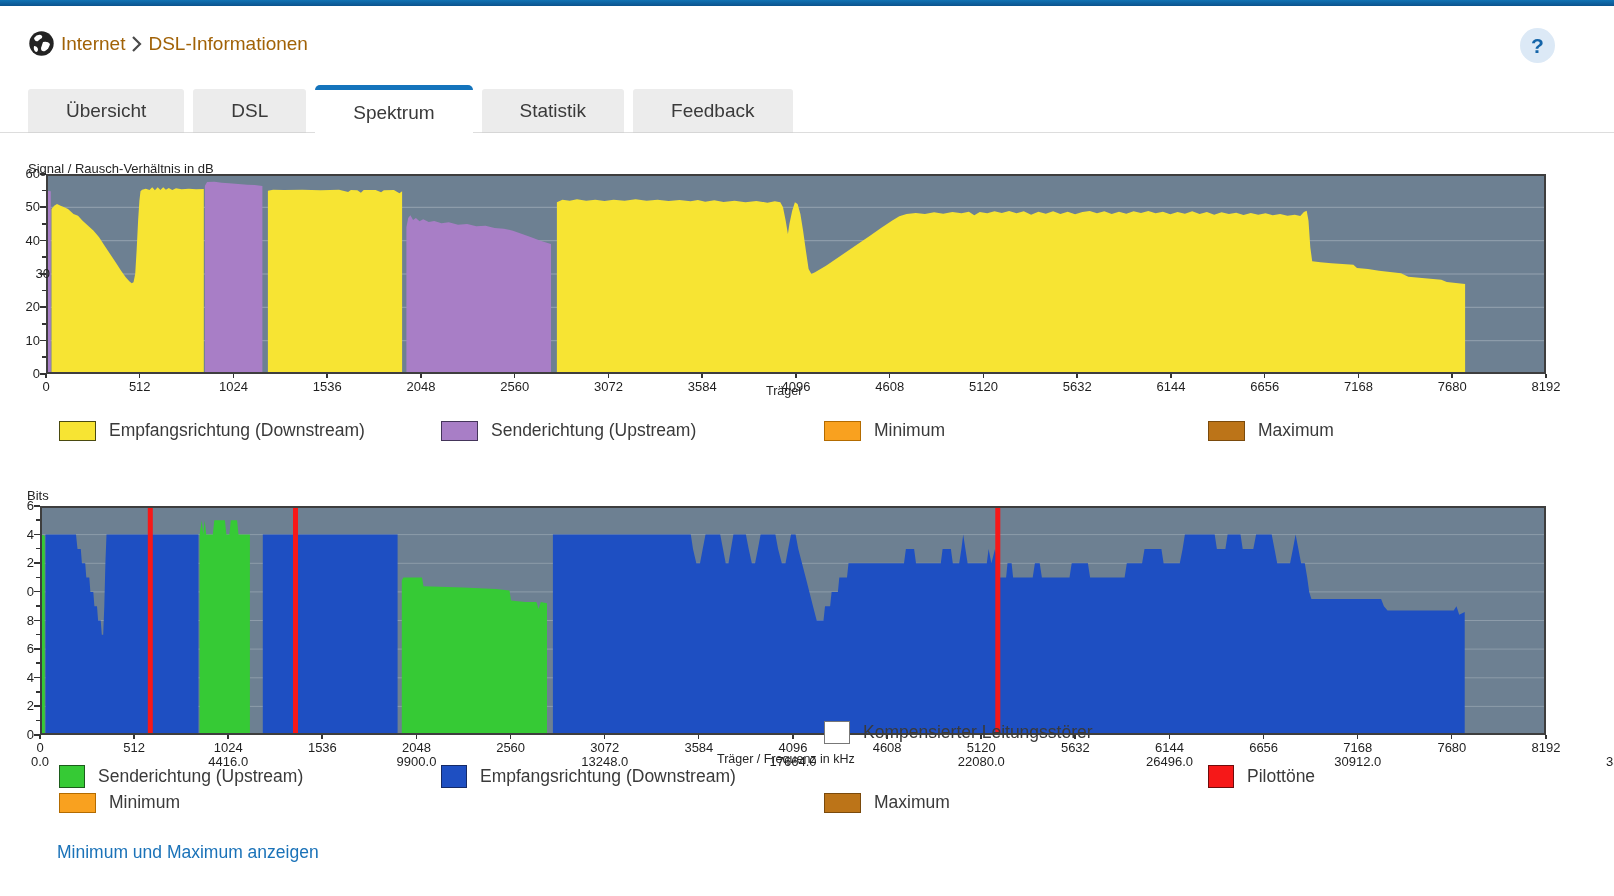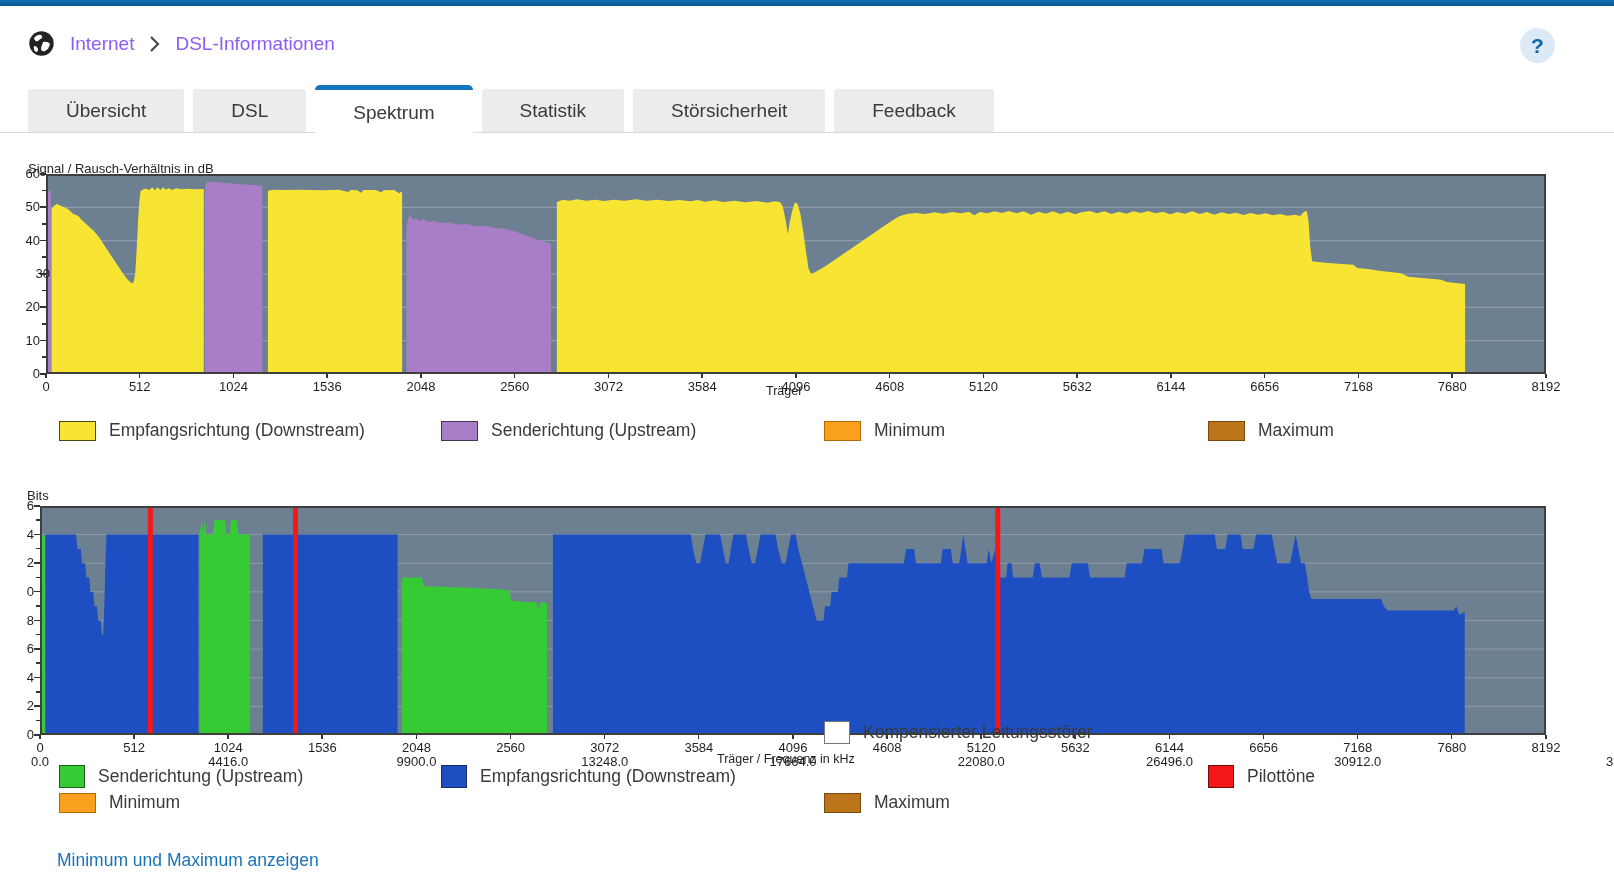--- a/index.html
+++ b/index.html
@@ -1,22 +1,22 @@
 <!DOCTYPE html>
 <html><head>
 <meta charset="utf-8">
 <style>
   html,body{margin:0;padding:0;background:#fff;}
   .page{position:relative;width:1614px;height:896px;background:#fff;overflow:hidden;
         font-family:"Liberation Sans",sans-serif;color:#2e2e2e;}
   .topbar{position:absolute;left:0;top:0;right:0;height:6px;
           background:linear-gradient(#1173b4,#0b538e);}
   
-  .crumbs{position:absolute;left:28px;top:30px;display:flex;align-items:center;gap:15px;
-          font-size:19px;color:#8b5cf6;}
+  .crumbs{position:absolute;left:28px;top:30px;display:flex;align-items:center;gap:6px;
+          font-size:19px;color:#a16207;}
   .crumb{cursor:pointer;}
   .globe{width:27px;height:27px;display:block;}
   .chev{width:11px;height:18px;display:block;}
   
   .help{position:absolute;left:1520px;top:28px;width:35px;height:35px;border-radius:50%;
         background:#dce9f6;color:#1565a9;font-size:21px;font-weight:bold;
         display:flex;align-items:center;justify-content:center;cursor:pointer;}
   
   .tabline{position:absolute;left:0;top:132px;right:0;height:1px;background:#dddddd;}
   .tabs{position:absolute;left:28px;top:85px;display:flex;gap:9px;align-items:flex-end;height:48px;}
@@ -41,21 +41,21 @@
   .ytick-label{position:absolute;font-size:13px;color:#1f1f1f;text-align:right;width:26px;}
   .xtick-label{position:absolute;font-size:13px;color:#1f1f1f;text-align:center;width:70px;}
   .tickmark{position:absolute;background:#333;}
   
   .legend-item{position:absolute;display:flex;align-items:center;gap:13px;
                font-size:17.5px;color:#3a3a3a;white-space:nowrap;}
   .sw{box-sizing:border-box;border:1.5px solid #444;}
   .sw-wide{width:37px;height:20px;}
   .sw-sq{width:26px;height:23px;}
   
-  .action-link{position:absolute;left:57px;top:842px;font-size:17.5px;color:#1a72b8;cursor:pointer;margin-top:8px;}
+  .action-link{position:absolute;left:57px;top:842px;font-size:17.5px;color:#1a72b8;cursor:pointer;}
 </style>
 </head>
 <body>
 
 <div class="page">
   <div class="topbar"></div>
 
   <div class="crumbs">
     <svg class="globe" viewBox="0 0 27 27">
       <circle cx="13.5" cy="13.5" r="12.2" fill="#232323"></circle>
@@ -73,21 +73,20 @@
   <div class="help">
       <span>?</span>
     </div>
 
   <div class="tabline"></div>
   <div class="tabs">
     <div class="tab">Übersicht</div>
     <div class="tab">DSL</div>
     <div class="tab active">Spektrum</div>
     <div class="tab">Statistik</div>
-    <div class="tab">Störsicherheit</div>
     <div class="tab">Feedback</div>
   </div>
 
   <div class="chart-title" id="snr-title">Signal / Rausch-Verhältnis in dB</div>
   <div class="chart" id="snr-wrap">
     <div class="plot" id="snr-plot"><svg width="1500" height="200">
           <rect x="0" y="0" width="1500" height="200" fill="#6d8092"></rect>
           <line x1="0" x2="1500" y1="166.7" y2="166.7" stroke="rgba(255,255,255,0.28)" stroke-width="1"></line>
           <line x1="0" x2="1500" y1="133.3" y2="133.3" stroke="rgba(255,255,255,0.28)" stroke-width="1"></line>
           <line x1="0" x2="1500" y1="100.0" y2="100.0" stroke="rgba(255,255,255,0.28)" stroke-width="1"></line>

